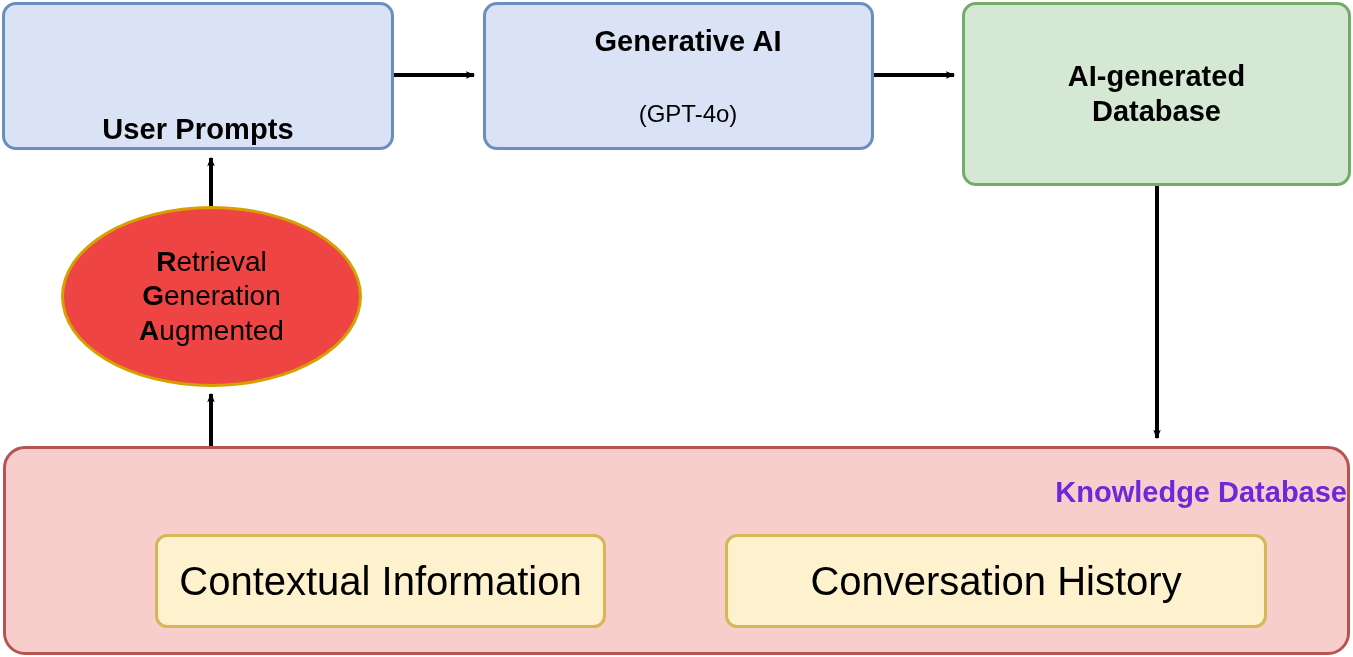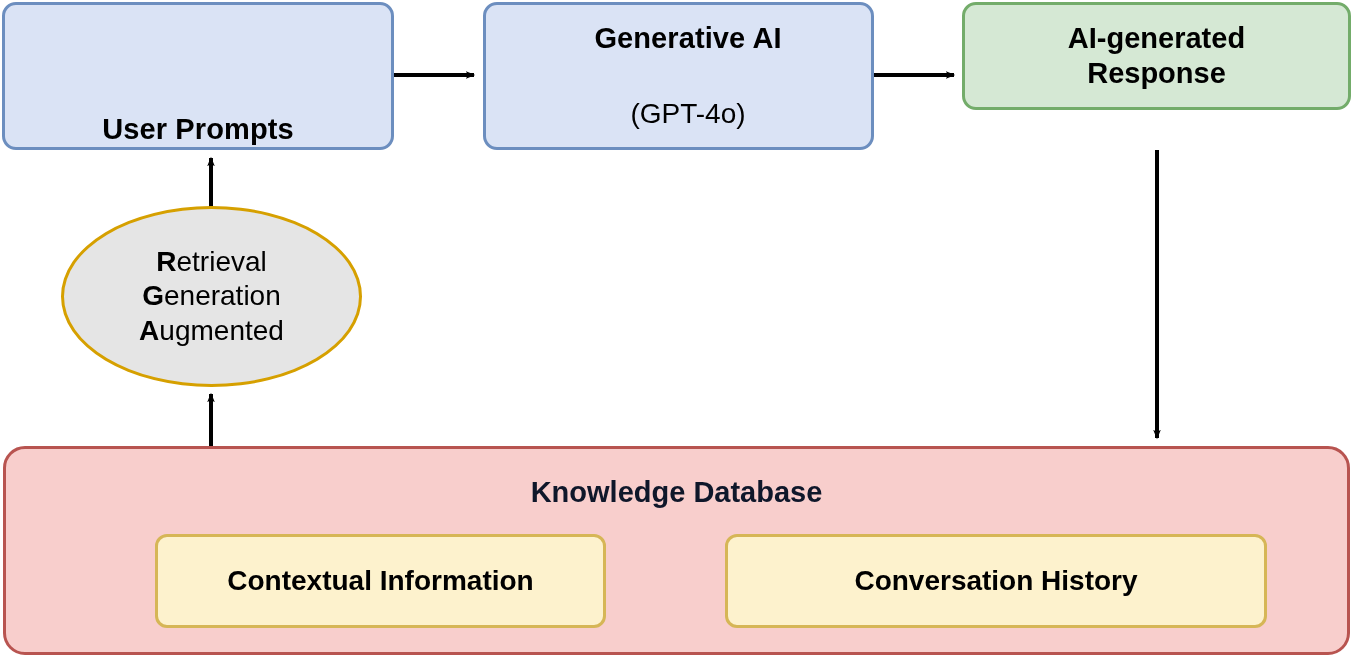--- a/index.html
+++ b/index.html
@@ -38,64 +38,64 @@
   .green-node {
     background: #d5e8d4;
     border-color: #73ac6a;
   }
   .pink-node {
     background: #f8cecc;
     border-color: #b85450;
     border-radius: 22px;
   }
   .ellipse-node {
-    background: #e5e5e5;
+    background: #ef4444;
     border: 3px solid #d6a000;
     border-radius: 50%;
   }
   .yellow-node {
     background: #fdf2cd;
     border: 3px solid #d6b656;
     border-radius: 12px;
   }
   .title-bold {
     font-weight: bold;
     font-size: 29px;
     letter-spacing: 0.1px;
   }
   .title-reg {
     font-weight: normal;
-    font-size: 28px;
+    font-size: 24px;
     margin-top: 40px;
   }
   .node-label-2line {
     font-weight: bold;
     font-size: 29px;
   }
   .rag-line {
     font-size: 28px;
     font-weight: normal;
     white-space: nowrap;
   }
   .rag-line b {
     font-weight: bold;
   }
   .kb-title {
     position: absolute;
     left: 0;
     right: 0;
     top: 26px;
-    text-align: center;
+    text-align: right;
     font-size: 29px;
     font-weight: bold;
-    color: #0f172a;
+    color: #6d28d9;
   }
   .yellow-label {
-    font-size: 28px;
-    font-weight: bold;
+    font-size: 40px;
+    font-weight: normal;
     white-space: nowrap;
   }
   svg.edges {
     position: absolute;
     left: 0;
     top: 0;
     width: 1353px;
     height: 657px;
     pointer-events: none;
   }
@@ -130,23 +130,23 @@
 
   <div class="node node-rect blue-node" style="left:2px; top:2px; width:392px; height:148px;justify-content:flex-end;">
     <div class="title-bold">User Prompts</div>
   </div>
 
   <div class="node node-rect blue-node" style="left:483px; top:2px; width:391px; height:148px;padding-left:19px;">
     <div class="title-bold">Generative AI</div>
     <div class="title-reg">(GPT-4o)</div>
   </div>
 
-  <div class="node node-rect green-node" style="left:962px; top:2px; width:389px; height:108px;">
+  <div class="node node-rect green-node" style="left:962px; top:2px; width:389px; height:184px;">
     <div class="node-label-2line">AI-generated</div>
-    <div class="node-label-2line">Response</div>
+    <div class="node-label-2line">Database</div>
   </div>
 
   <div class="node ellipse-node" style="left:61px; top:206px; width:301px; height:181px;">
     <div class="rag-line"><b>R</b><span>etrieval</span></div>
     <div class="rag-line"><b>G</b><span>eneration</span></div>
     <div class="rag-line"><b>A</b><span>ugmented</span></div>
   </div>
 
   <div class="node node-rect pink-node" style="left:3px; top:446px; width:1347px; height:209px; display:block;">
     <div class="kb-title">Knowledge Database</div>

